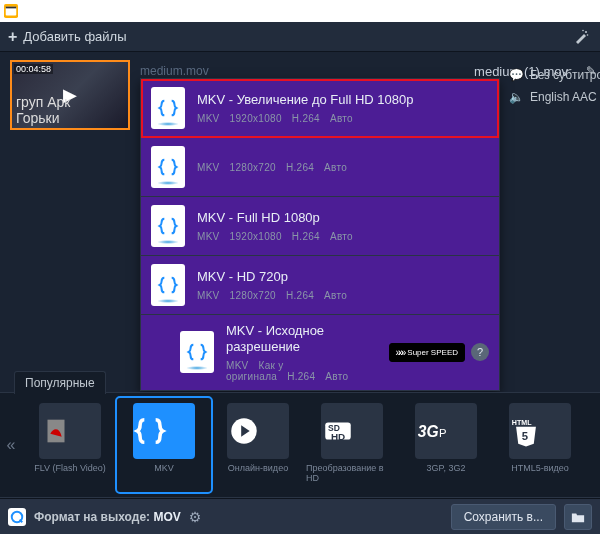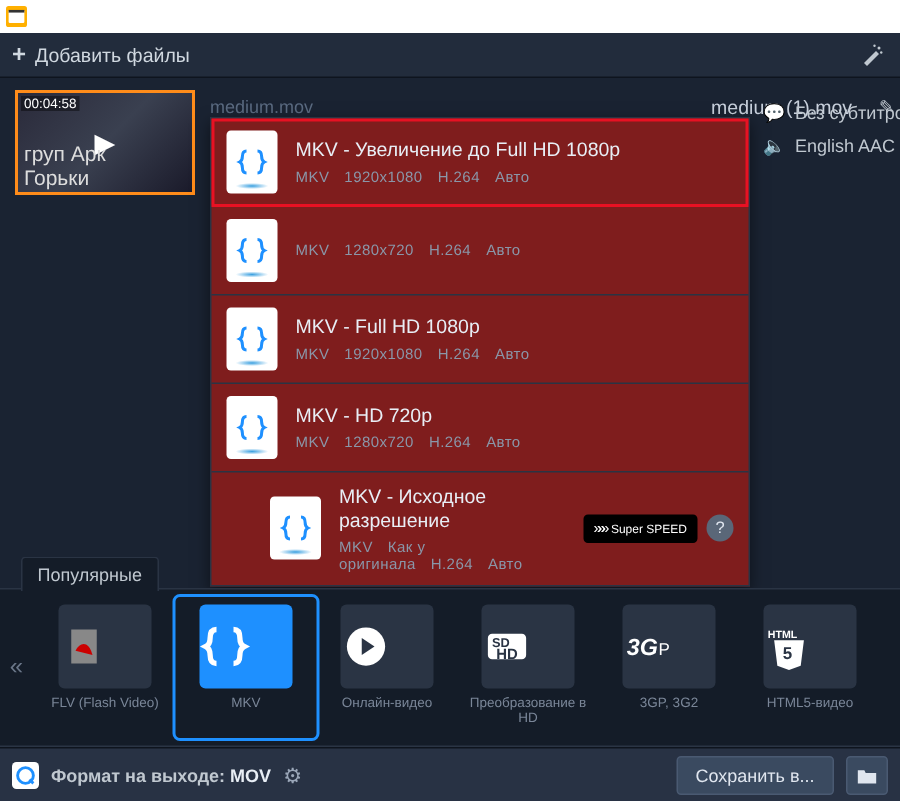--- a/index.html
+++ b/index.html
@@ -16,21 +16,21 @@
   .thumb .img { position: absolute; inset: 0; background: linear-gradient(135deg,#2a2a3a 0%,#3a4050 50%,#1a1a2a 100%); }
   .thumb .play { position: absolute; top: 50%; left: 50%; transform: translate(-50%,-50%); color: #fff; font-size: 18px; }
   .thumb .cap { position: absolute; bottom: 2px; left: 4px; font-size: 14px; color: #ddd; }
   .rowhead { position: absolute; top: 8px; left: 140px; right: 0; height: 70px; display: flex; align-items: flex-start; padding-top: 4px; }
   .rowhead .name1 { color: #5a6a80; font-size: 12px; flex: 0 0 auto; }
   .rowhead .spacer { flex: 1; }
   .rowhead .name2 { color: #c8d0dc; font-size: 13px; margin-right: 10px; }
   .rowhead .ico { width: 18px; color: #c0c8d0; text-align: center; cursor: pointer; margin-left: 4px; }
   .side { position: absolute; right: 0; top: 8px; width: 95px; padding-top: 4px; font-size: 12px; color: #c0c8d0; }
   .side .srow { display: flex; align-items: center; gap: 6px; height: 22px; padding-left: 4px; overflow: hidden; white-space: nowrap; }
-  .popup { position: absolute; top: 26px; left: 140px; width: 360px; background: #7f1d1d; box-shadow: 0 4px 10px rgba(0,0,0,.5); border: 1px solid #2a3444; }
+  .popup { position: absolute; top: 26px; left: 140px; width: 360px; background: #4c1d95; box-shadow: 0 4px 10px rgba(0,0,0,.5); border: 1px solid #2a3444; }
   .preset { display: flex; align-items: center; padding: 8px 10px; gap: 12px; border-bottom: 1px solid #2a3444; cursor: pointer; }
   .preset:last-child { border-bottom: none; padding-left: 39px; }
   .preset.sel { outline: 2px solid #e81123; outline-offset: -2px; }
   .ficon { width: 34px; height: 42px; background: #fff; border-radius: 3px; position: relative; display: flex; align-items: center; justify-content: center; flex: 0 0 34px; }
   .ficon svg { width: 22px; height: 22px; }
   .ficon .shadow { position: absolute; bottom: 3px; left: 50%; transform: translateX(-50%); width: 22px; height: 4px; background: radial-gradient(ellipse,#3aa0e0 0%,transparent 70%); }
   .ptext { flex: 1; }
   .ptitle { color: #e8eef5; font-size: 13px; line-height: 1.25; margin-bottom: 4px; }
   .pmeta { color: #8a96a8; font-size: 10px; letter-spacing: .3px; }
   .pmeta span { margin-right: 10px; }
@@ -39,21 +39,21 @@
   .ssbtn .arr { font-size: 10px; letter-spacing: -3px; }
   .help { width: 18px; height: 18px; border-radius: 50%; background: #5a6778; color: #e0e6ef; display: flex; align-items: center; justify-content: center; font-size: 11px; cursor: pointer; }
   .fmt { position: absolute; left: 0; bottom: 36px; right: 0; height: 106px; background: #141c28; border-top: 1px solid #2a3444; border-bottom: 1px solid #2a3444; display: flex; align-items: stretch; }
   .poptab { position: absolute; left: 14px; top: -22px; background: #141c28; border: 1px solid #2a3444; border-bottom: none; padding: 4px 10px; font-size: 12px; color: #c0c8d0; border-radius: 3px 3px 0 0; }
   .navl { width: 22px; display: flex; align-items: center; justify-content: center; color: #6a7688; font-size: 16px; cursor: pointer; }
   .tiles { flex: 1; display: flex; gap: 2px; padding: 6px 2px; overflow: hidden; }
   .tile { width: 92px; display: flex; flex-direction: column; align-items: center; gap: 4px; cursor: pointer; padding-top: 4px; }
   .tile .box { width: 62px; height: 56px; background: #2a3444; border-radius: 4px; display: flex; align-items: center; justify-content: flex-start; position: relative; }
   .tile.sel { outline: 2px solid #1e90ff; outline-offset: 1px; border-radius: 2px; }
   .tile.sel .box { background: #1e90ff; }
-  .tile .lbl { font-size: 9px; color: #7a8698; text-align: center; }
+  .tile .lbl { font-size: 9px; color: #7a8698; }
   .tile svg { width: 34px; height: 34px; }
   .footer { position: absolute; left: 0; bottom: 0; right: 0; height: 36px; background: #283244; display: flex; align-items: center; padding: 0 8px; gap: 8px; border-top: 1px solid #0e141e; }
   .q { width: 18px; height: 18px; border-radius: 3px; background: #fff; display: flex; align-items: center; justify-content: center; }
   .q svg { width: 14px; height: 14px; }
   .outlabel { font-size: 12px; color: #c0c8d0; font-weight: bold; }
   .outlabel b { color: #e8eef5; }
   .gear { color: #9aa6b8; font-size: 14px; cursor: pointer; }
   .savebtn { background: #3a4a60; border: 1px solid #4a5a72; color: #e0e6ef; padding: 5px 12px; border-radius: 3px; font-size: 12px; cursor: pointer; }
   .folder { width: 28px; height: 26px; background: #3a4a60; border: 1px solid #4a5a72; border-radius: 3px; display: flex; align-items: center; justify-content: center; color: #e0e6ef; cursor: pointer; }
 </style>

